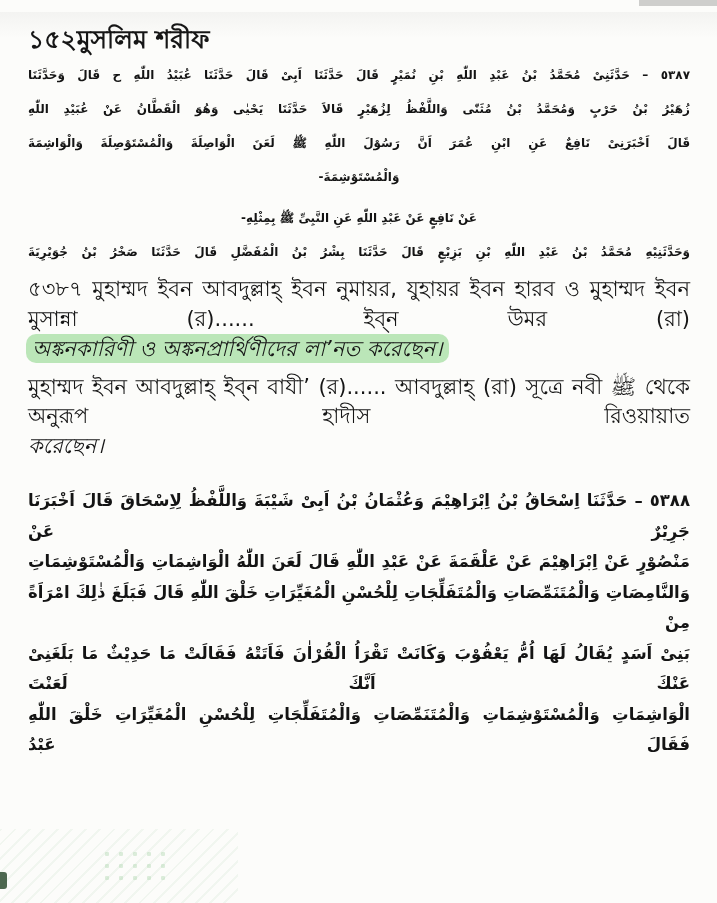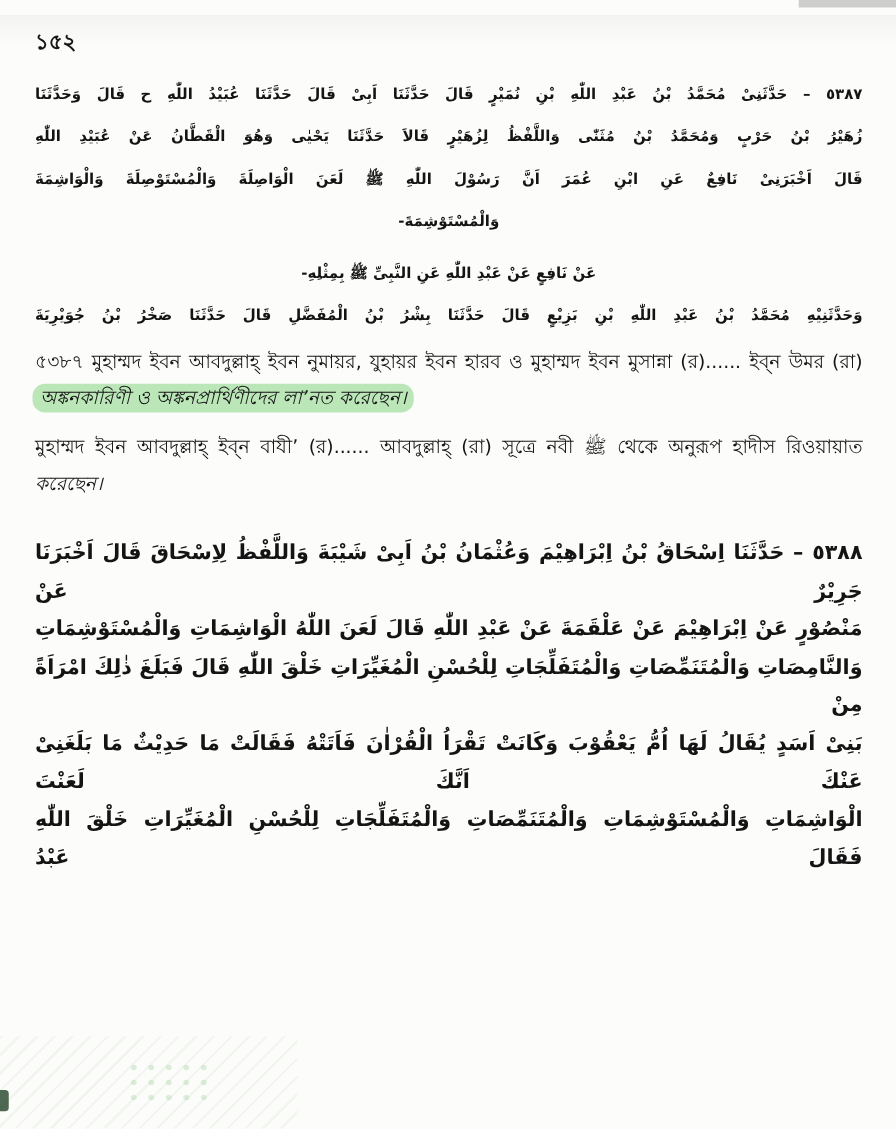--- a/index.html
+++ b/index.html
@@ -15,33 +15,33 @@
     background:linear-gradient(#ececea,rgba(236,236,234,0));opacity:.55;}
   .top-right-smudge{top:0;right:0;width:78px;height:6px;background:#a7a7a5;opacity:.55;}
   .corner-hatch{left:0;bottom:0;width:238px;height:74px;opacity:.5;
     background:repeating-linear-gradient(135deg,rgba(130,185,135,.18) 0 2px,rgba(0,0,0,0) 2px 10px);}
   .edge-mark{left:0;top:872px;width:7px;height:17px;background:#2f4d33;opacity:.85;border-radius:0 3px 3px 0;}
   .dot-noise{left:100px;top:848px;width:70px;height:34px;opacity:.35;
     background:radial-gradient(circle 2px, #9fcf9f 2px, transparent 2.5px);background-size:14px 12px;}
   
   .header{position:absolute;top:20px;left:28px;right:30px;display:flex;
     align-items:baseline;
-    font-size:17px;font-weight:bold;color:#161616;}
+    font-size:25px;font-weight:bold;color:#161616;}
   
   .doc{position:absolute;top:58px;left:28px;width:662px;}
   .block{margin:0 0 7px 0;}
   .line{position:relative;}
   .line.justify{text-align:justify;text-align-last:justify;}
   .line.center{text-align:right;text-align-last:center;}
   .line.left{text-align:left;text-align-last:left;font-style:italic;}
   .arabic{direction:rtl;font-weight:bold;color:#141414;}
   .arabic .line{font-size:12px;line-height:34px;}
   .block:nth-child(2){margin-bottom:6px;}
   .block:nth-child(5) .line{line-height:30.5px;font-size:16.5px;}
-  .bengali .line{font-size:15px;line-height:29.5px;color:#151515;}
+  .bengali .line{font-size:21px;line-height:29.5px;color:#151515;}
   .block:nth-child(3){margin-top:3px;margin-bottom:9px;}
   .block:nth-child(4){margin-bottom:25px;}
   .block:nth-child(5){margin-bottom:8px;}
   .block:nth-child(6) .line{line-height:27.5px;}
   .hl{
     background:var(--hl,#bbe6b8);
     border-radius:10px;padding:2.5px 6px;margin:0 -2px;
     -webkit-box-decoration-break:clone;box-decoration-break:clone;
   }
 </style>
@@ -51,20 +51,21 @@
 <div class="page">
 
   <div class="artifact top-band"></div>
   <div class="artifact top-right-smudge"></div>
   <div class="artifact corner-hatch"></div>
   <div class="artifact dot-noise"></div>
   <div class="artifact edge-mark"></div>
 
   <div class="header">
     <span>১৫২</span>
+    <span>মুসলিম শরীফ</span>
   </div>
 
   <div class="doc">
       <div class="block arabic" dir="rtl">
         <div class="line justify"><span>٥٣٨٧ – حَدَّثَنِىْ مُحَمَّدُ بْنُ عَبْدِ اللّٰهِ بْنِ نُمَيْرٍ قَالَ حَدَّثَنَا اَبِىْ قَالَ حَدَّثَنَا عُبَيْدُ اللّٰهِ ح قَالَ وَحَدَّثَنَا</span></div>
         <div class="line justify"><span>زُهَيْرُ بْنُ حَرْبٍ وَمُحَمَّدُ بْنُ مُثَنّٰى وَاللَّفْظُ لِزُهَيْرٍ قَالاَ حَدَّثَنَا يَحْيٰى وَهُوَ الْقَطَّانُ عَنْ عُبَيْدِ اللّٰهِ</span></div>
         <div class="line justify"><span>قَالَ اَخْبَرَنِىْ نَافِعٌ عَنِ ابْنِ عُمَرَ اَنَّ رَسُوْلَ اللّٰهِ ﷺ لَعَنَ الْوَاصِلَةَ وَالْمُسْتَوْصِلَةَ وَالْوَاشِمَةَ</span></div>
         <div class="line center"><span>وَالْمُسْتَوْشِمَةَ-</span></div>
       </div>
       <div class="block arabic" dir="rtl">

